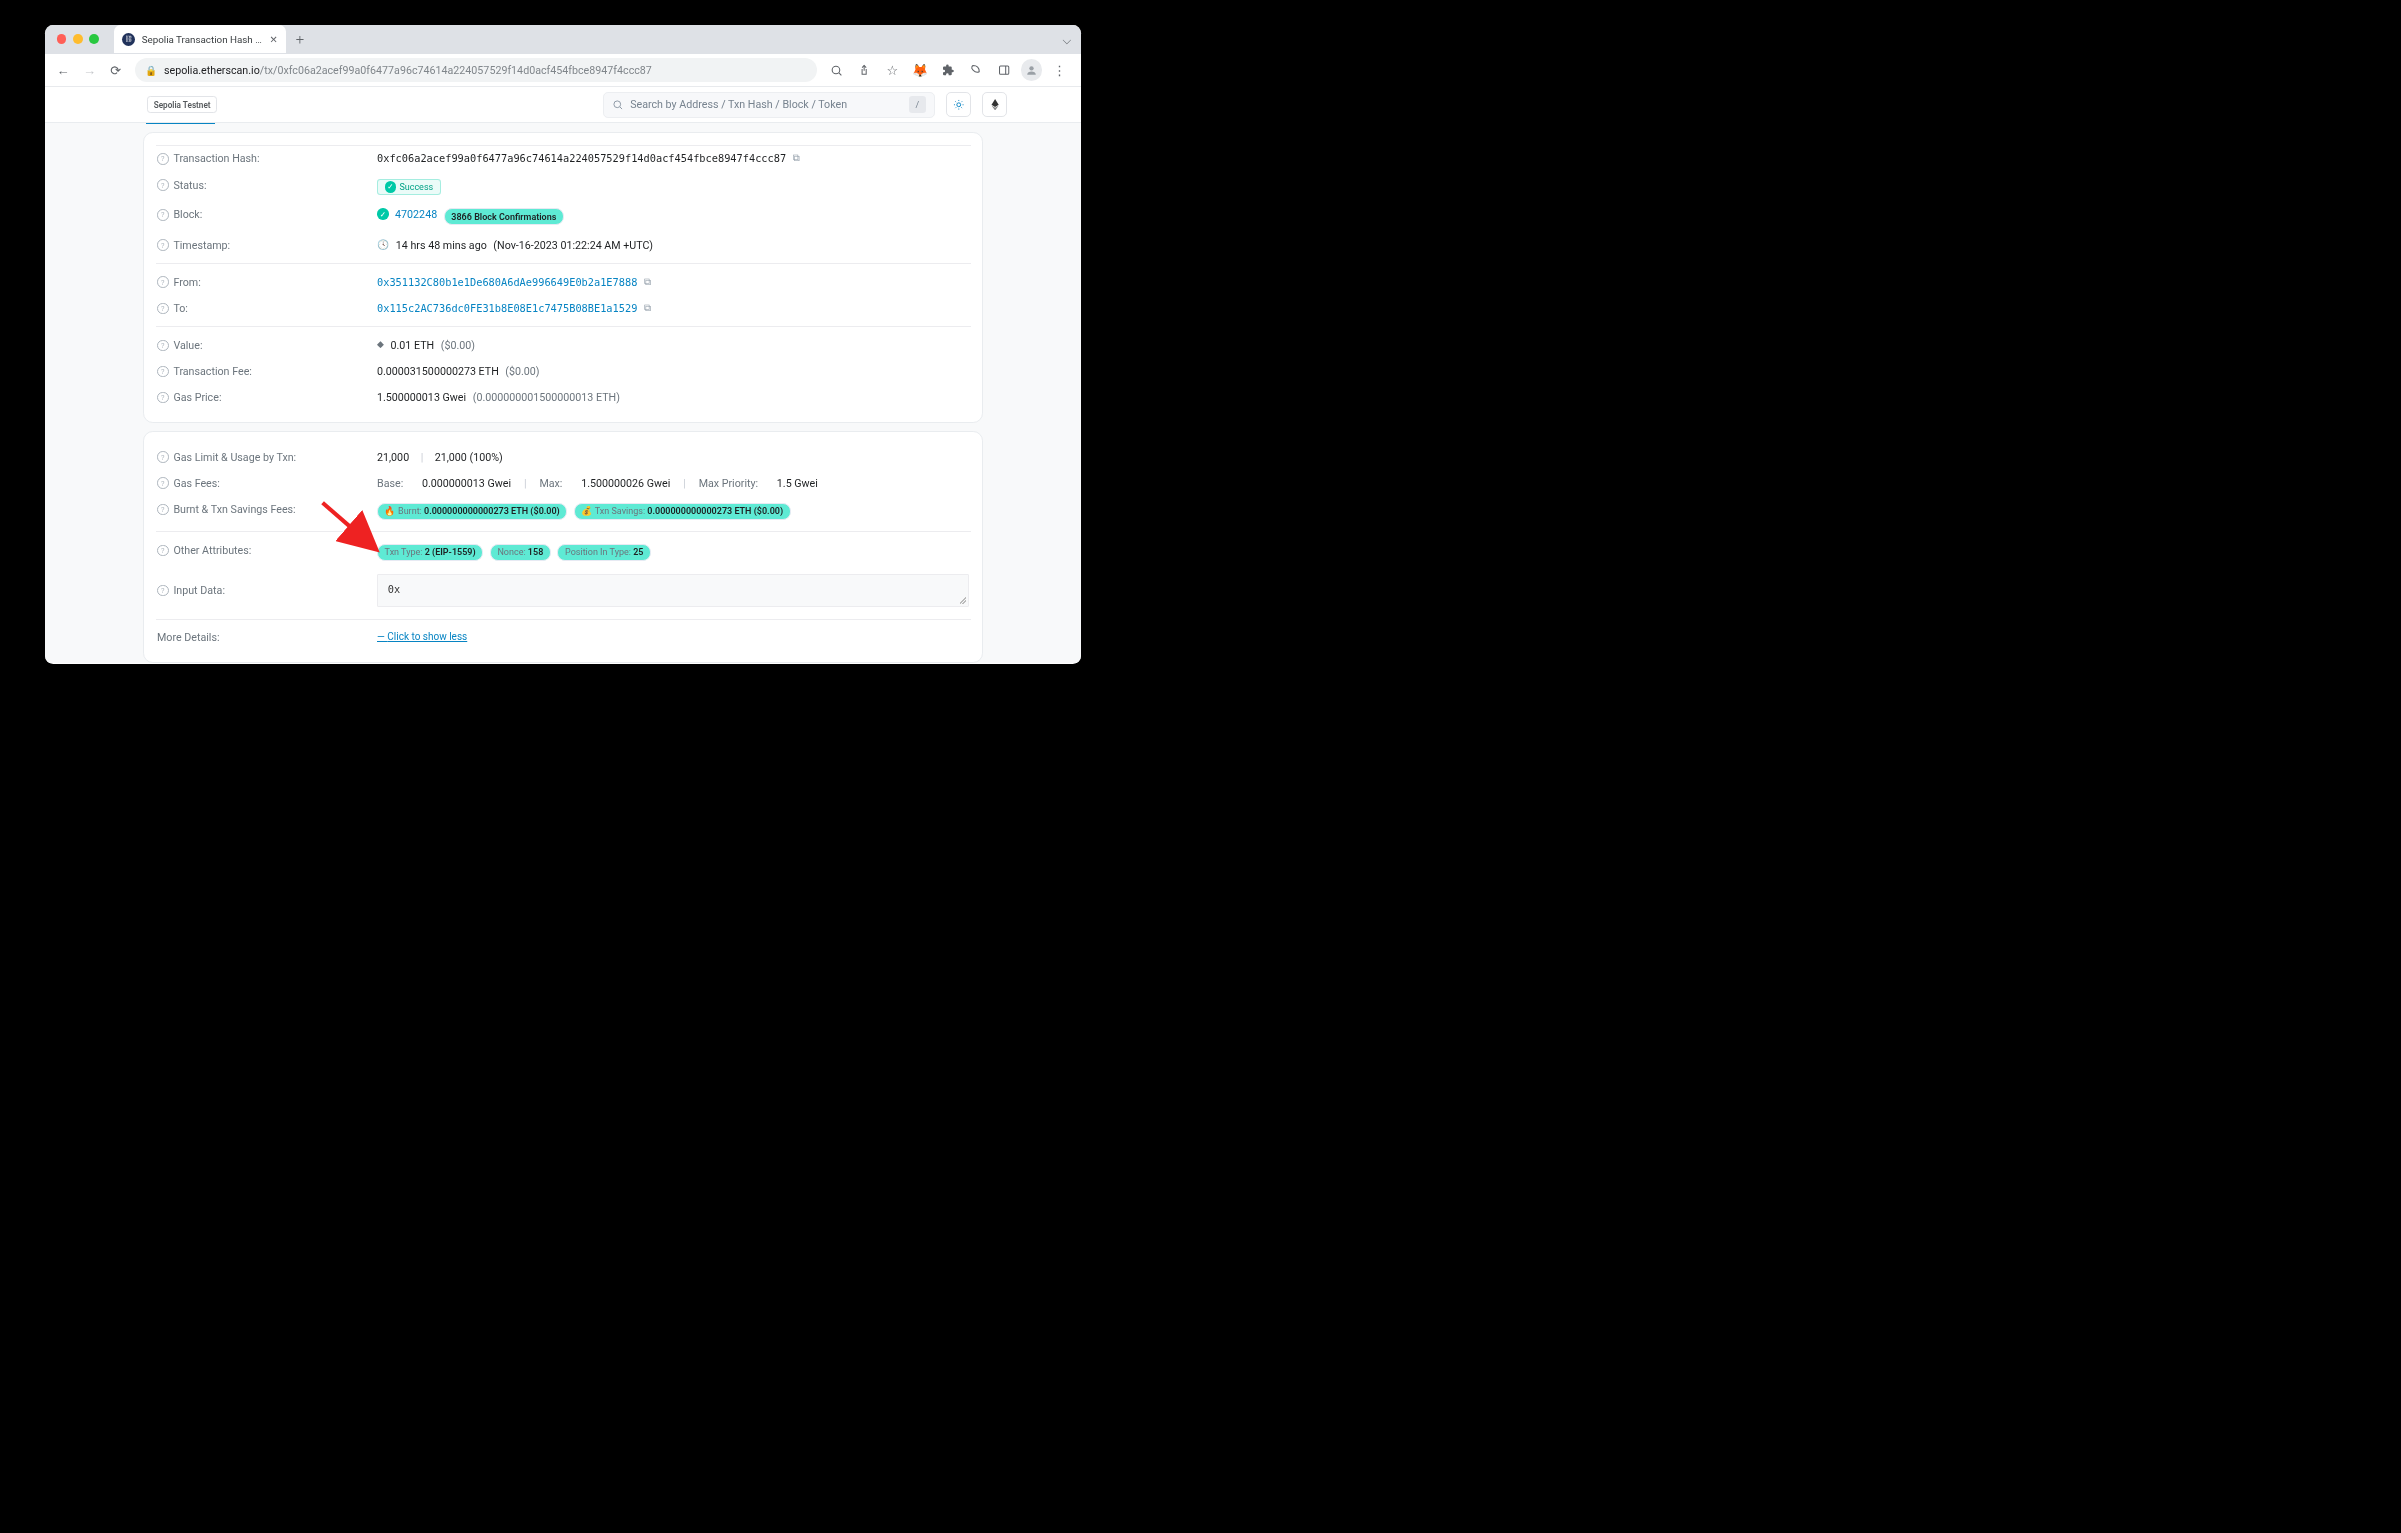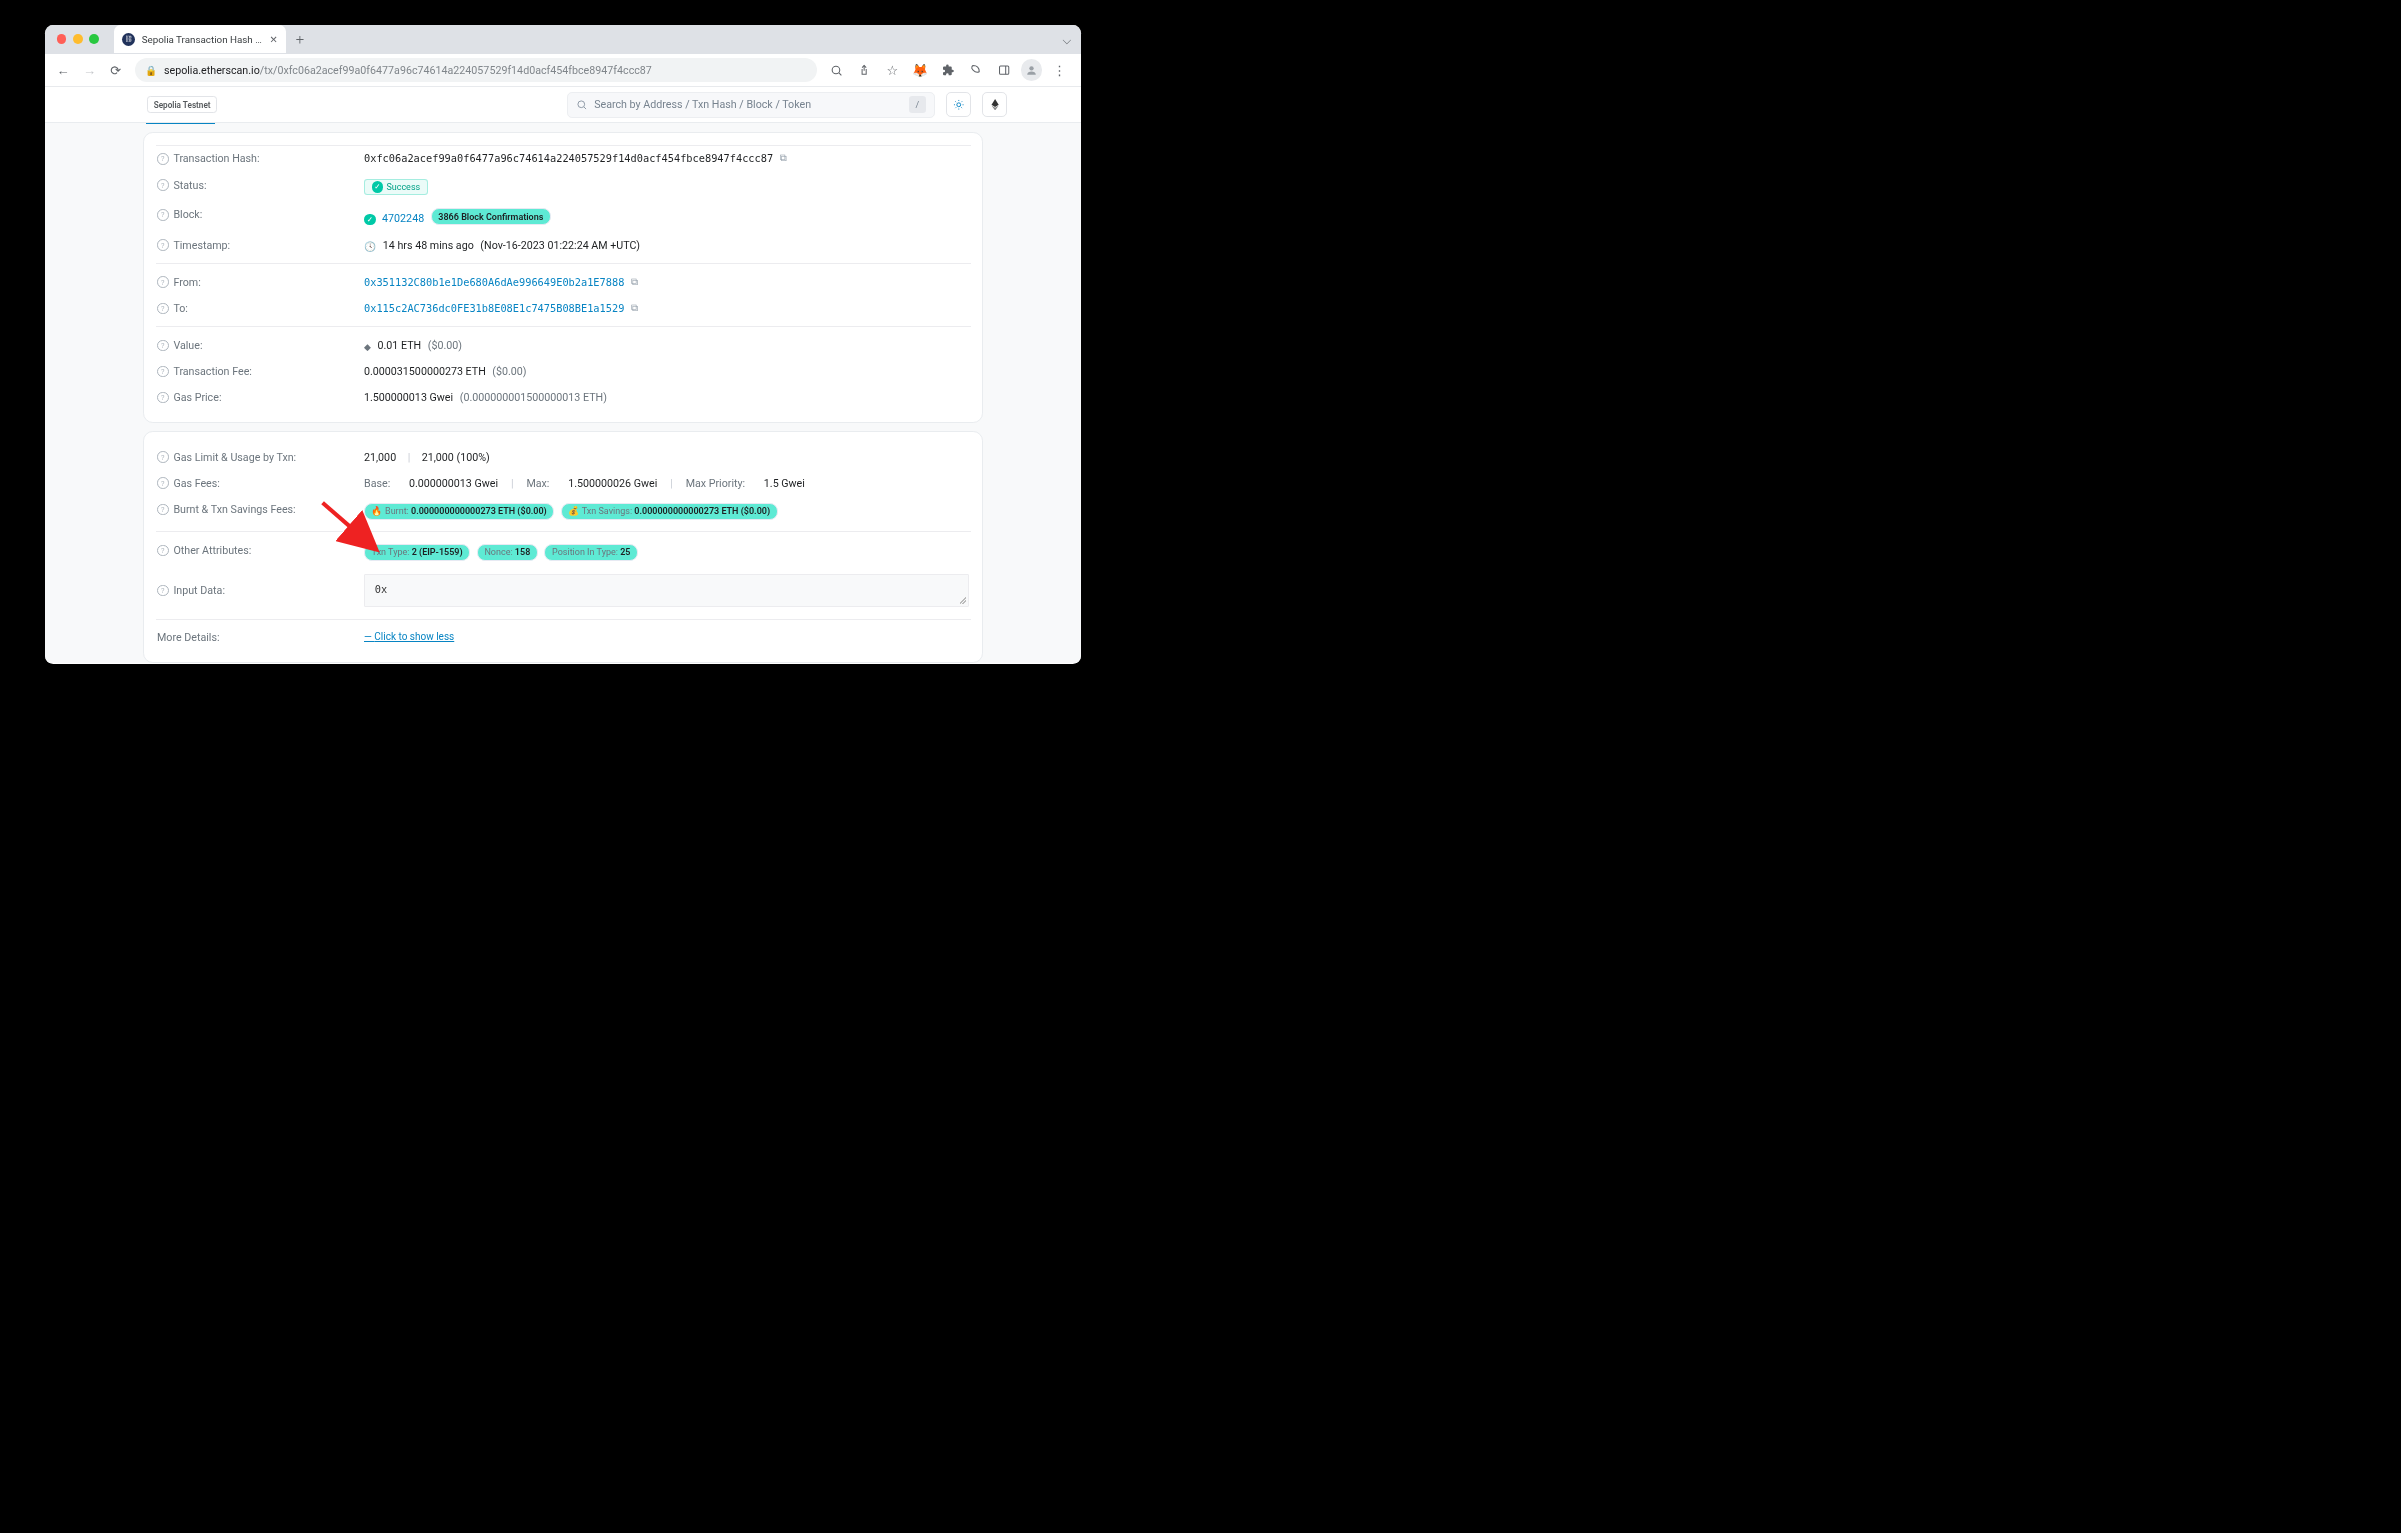--- a/index.html
+++ b/index.html
@@ -23,34 +23,34 @@
 .url-host { color: #202124; }
 .url-path { color: #80868b; }
 .toolbar-icons { display: flex; align-items: center; gap: 4.9px; padding-right: 3.3px; }
 .toolbar-icon { width: 23px; height: 23px; display: flex; align-items: center; justify-content: center; color: #5f6368; font-size: 13px; cursor: pointer; border-radius: 3.3px; }
 .fox { font-size: 13px; }
 .avatar-circle { width: 21.3px; height: 21.3px; border-radius: 50%; background: #e8eaed; display: flex; align-items: center; justify-content: center; }
 .viewport { height: 576px; overflow: auto; background: #f8f9fa; }
 .page-header { height: 36px; background: #fff; border-bottom: 0.8px solid #e9ecef; display: flex; align-items: center; padding: 0 74px 0 102px; gap: 6.6px; }
 .net-badge { font-size: 8.2px; color: #55595c; border: 0.8px solid #e2e4e8; border-radius: 3.3px; padding: 2.5px 5.7px; font-weight: 600; background: #fff; }
 .header-spacer { flex: 1; }
-.search-box { width: 368px; height: 26px; background: #f7f8fa; border-radius: 4.9px; display: flex; align-items: center; padding: 0 8.2px; gap: 6.6px; font-size: 10.7px; color: #77838f; border: 0.8px solid #eceef1; }
+.search-box { width: 332px; height: 26px; background: #f7f8fa; border-radius: 4.9px; display: flex; align-items: center; padding: 0 8.2px; gap: 6.6px; font-size: 10.7px; color: #77838f; border: 0.8px solid #eceef1; }
 .search-slash { width: 16.4px; height: 16.4px; background: #e7e9ed; border-radius: 3.3px; display: flex; align-items: center; justify-content: center; font-size: 9px; color: #77838f; }
 .header-icon-btn { width: 24.6px; height: 24.6px; border: 0.8px solid #e2e4e8; border-radius: 4.9px; display: flex; align-items: center; justify-content: center; color: #55595c; font-size: 11.5px; cursor: pointer; background: #fff; margin-left: 4.9px; }
 .content { padding: 0 98px 33px; }
 .tab-indicator { margin-left: 2.5px; margin-top: 0; width: 69px; border-bottom: 1.6px solid #0784c3; }
 .tab-indicator-wrap { padding-top: 0; }
 .card { background: #fff; border: 0.8px solid #e9ecef; border-radius: 9.8px; margin-top: 8.2px; padding: 11.5px 0; }
 .notice { color: #cc3434; font-size: 10.3px; padding: 0 13px 9.8px; }
 .notice .bold { font-weight: 700; }
 .row-sep { border-top: 0.8px solid #ececef; margin: 0 11.5px; }
 .row { display: flex; padding: 6.6px 13px; font-size: 10.7px; color: #333; align-items: flex-start; }
 .row-label { width: 207px; color: #6c757d; display: flex; align-items: center; gap: 4.9px; flex-shrink: 0; }
 .help-icon { width: 11.5px; height: 11.5px; border: 0.8px solid #adb5bd; border-radius: 50%; display: inline-flex; align-items: center; justify-content: center; font-size: 7.4px; color: #adb5bd; }
-.row-value { flex: 1; color: #1e2022; display: flex; align-items: flex-end; gap: 6.6px; flex-wrap: wrap; }
+.row-value { flex: 1; color: #1e2022; display: flex; align-items: flex-start; gap: 6.6px; flex-wrap: wrap; margin-left: 13px; }
 .mono { font-family: ui-monospace, SFMono-Regular, Menlo, Consolas, monospace; font-size: 10.3px; }
 .copy-icon { color: #8c98a4; font-size: 9.8px; cursor: pointer; }
 .badge-success { border: 0.8px solid rgba(0,201,167,.3); background: rgba(0,201,167,.08); color: #00a186; border-radius: 3.3px; padding: 1.6px 6.6px; font-size: 9px; display: inline-flex; align-items: center; gap: 3.3px; }
 .link { color: #0784c3; }
 .pill { border: 0.8px solid #e7eaf3; border-radius: 8px; padding: 2.5px 6.6px; font-size: 9px; color: #333; background: #5eead4; }
 .pill .muted { color: #6c757d; }
 .pill .strong { font-weight: 600; color: #1e2022; }
 .check-circle { width: 11.5px; height: 11.5px; border-radius: 50%; background: #00c9a7; display: inline-flex; align-items: center; justify-content: center; color: #fff; font-size: 7.4px; }
 .muted { color: #6c757d; }
 .sep-pipe { color: #c8ccd4; margin: 0 4.9px; }

